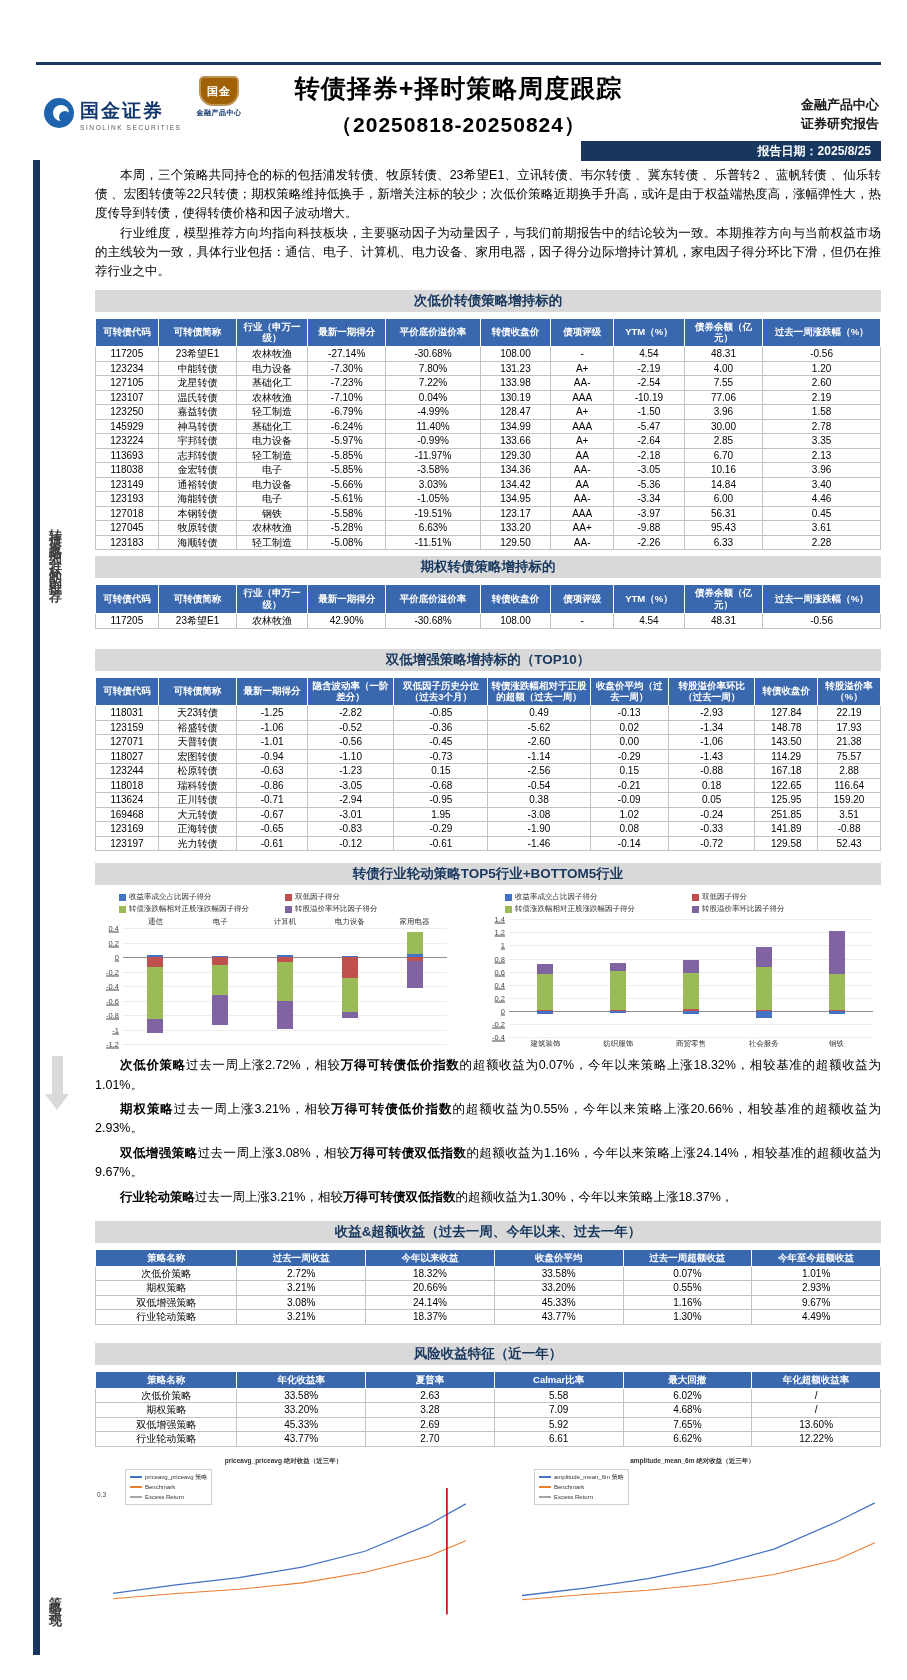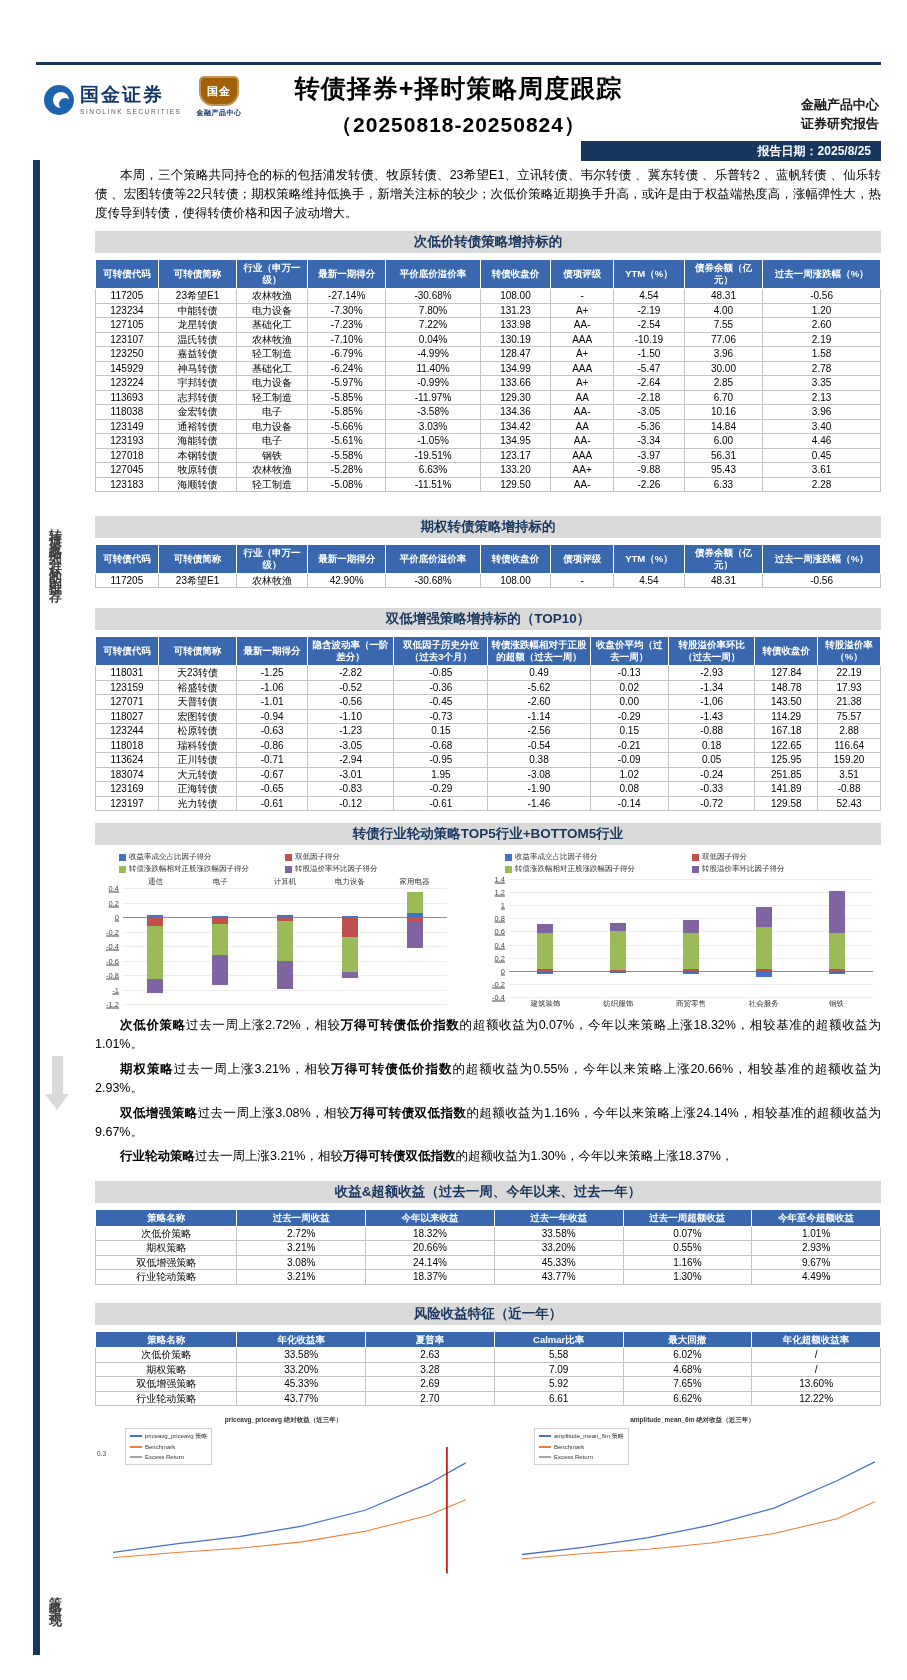--- a/index.html
+++ b/index.html
@@ -2,21 +2,21 @@
 <html><head>
 <meta charset="utf-8">
 <style>
   *{margin:0;padding:0;box-sizing:border-box;}
   body{background:#888;font-family:"Liberation Sans","DejaVu Sans",sans-serif;}
   .page{position:relative;width:907px;height:1680px;margin:0 auto;background:#fff;overflow:hidden;color:#000;}
 
   
   .top-rule{position:absolute;left:36px;top:62px;width:845px;height:3px;background:#17375e;}
   .header{position:absolute;left:36px;top:70px;width:845px;height:68px;}
-  .brand1{position:absolute;left:8px;top:12px;display:flex;align-items:flex-end;gap:6px;}
+  .brand1{position:absolute;left:8px;top:28px;display:flex;align-items:flex-start;gap:6px;}
   .logo-circle{width:30px;height:30px;border-radius:50%;background:#1e63ad;position:relative;overflow:hidden;}
   .logo-circle:after{content:"";position:absolute;left:9px;top:7px;width:16px;height:16px;border-radius:50%;background:#fff;}
   .logo-circle:before{content:"";position:absolute;left:15px;top:13px;width:12px;height:12px;border-radius:50%;background:#1e63ad;z-index:2;}
   .brand1-name{font-size:19px;font-weight:bold;color:#13386e;letter-spacing:2px;}
   .brand1-sub{font-size:6.5px;color:#5a5a5a;letter-spacing:1.6px;}
   .brand2{position:absolute;left:152px;top:6px;width:62px;text-align:center;}
   .shield{width:40px;height:30px;margin:0 auto;border:2px solid #bf9455;border-radius:5px 5px 14px 14px;background:#a16207;color:#fff;font-size:11px;font-weight:bold;display:flex;align-items:center;justify-content:center;letter-spacing:1px;}
   .shield-caption{margin-top:2px;font-size:7px;font-weight:bold;color:#13386e;letter-spacing:.5px;}
   .title-block{position:absolute;left:50%;top:2px;transform:translateX(-50%);width:430px;text-align:center;}
   .title{font-size:25px;font-weight:bold;letter-spacing:1px;}
@@ -135,20 +135,21 @@
   <div class="side-label side-label-1">转债策略细分标的的推荐</div>
   <div class="down-arrow">
     <div class="shaft"></div>
     <div class="head"></div>
   </div>
   <div class="side-label side-label-2">策略表现</div>
 
   <div class="main">
 
     <p class="intro">本周，三个策略共同持仓的标的包括浦发转债、牧原转债、23希望E1、立讯转债、韦尔转债 、冀东转债 、乐普转2 、蓝帆转债 、仙乐转债 、宏图转债等22只转债；期权策略维持低换手，新增关注标的较少；次低价策略近期换手升高，或许是由于权益端热度高，涨幅弹性大，热度传导到转债，使得转债价格和因子波动增大。</p>
+    <p class="intro">行业维度，模型推荐方向均指向科技板块，主要驱动因子为动量因子，与我们前期报告中的结论较为一致。本期推荐方向与当前权益市场的主线较为一致，具体行业包括：通信、电子、计算机、电力设备、家用电器，因子得分边际增持计算机，家电因子得分环比下滑，但仍在推荐行业之中。</p>
 
     <div class="section-bar">次低价转债策略增持标的</div>
     <table class="data cols-a">
         <thead>
           <tr>
             <th>可转债代码</th>
             <th>可转债简称</th>
             <th>行业（申万一级）</th>
             <th>最新一期得分</th>
             <th>平价底价溢价率</th>
@@ -324,21 +325,21 @@
             <td>-11.51%</td>
             <td>129.50</td>
             <td>AA-</td>
             <td>-2.26</td>
             <td>6.33</td>
             <td>2.28</td>
           </tr>
         </tbody>
       </table>
 
-    <div class="section-bar" style="margin-top:24px">期权转债策略增持标的</div>
+    <div class="section-bar" style="margin-top:6px">期权转债策略增持标的</div>
     <table class="data cols-a">
         <thead>
           <tr>
             <th>可转债代码</th>
             <th>可转债简称</th>
             <th>行业（申万一级）</th>
             <th>最新一期得分</th>
             <th>平价底价溢价率</th>
             <th>转债收盘价</th>
             <th>债项评级</th>
@@ -458,21 +459,21 @@
             <td>-0.71</td>
             <td>-2.94</td>
             <td>-0.95</td>
             <td>0.38</td>
             <td>-0.09</td>
             <td>0.05</td>
             <td>125.95</td>
             <td>159.20</td>
           </tr>
           <tr>
-            <td>183074</td>
+            <td>169468</td>
             <td>大元转债</td>
             <td>-0.67</td>
             <td>-3.01</td>
             <td>1.95</td>
             <td>-3.08</td>
             <td>1.02</td>
             <td>-0.24</td>
             <td>251.85</td>
             <td>3.51</td>
           </tr>
@@ -645,21 +646,21 @@
     <p class="summary"><b>双低增强策略</b><span>过去一周上涨3.08%，相较</span><b>万得可转债双低指数</b><span>的超额收益为1.16%，今年以来策略上涨24.14%，相较基准的超额收益为9.67%。</span></p>
     <p class="summary"><b>行业轮动策略</b><span>过去一周上涨3.21%，相较</span><b>万得可转债双低指数</b><span>的超额收益为1.30%，今年以来策略上涨18.37%，</span></p>
 
     <div class="section-bar" style="margin-top:14px">收益&amp;超额收益（过去一周、今年以来、过去一年）</div>
     <table class="data table-narrow cols-c">
         <thead>
           <tr>
             <th>策略名称</th>
             <th>过去一周收益</th>
             <th>今年以来收益</th>
-            <th>过去一年收益</th>
+            <th>收盘价平均</th>
             <th>过去一周超额收益</th>
             <th>今年至今超额收益</th>
           </tr>
         </thead>
         <tbody>
           <tr>
             <td>次低价策略</td>
             <td>2.72%</td>
             <td>18.32%</td>
             <td>33.58%</td>

